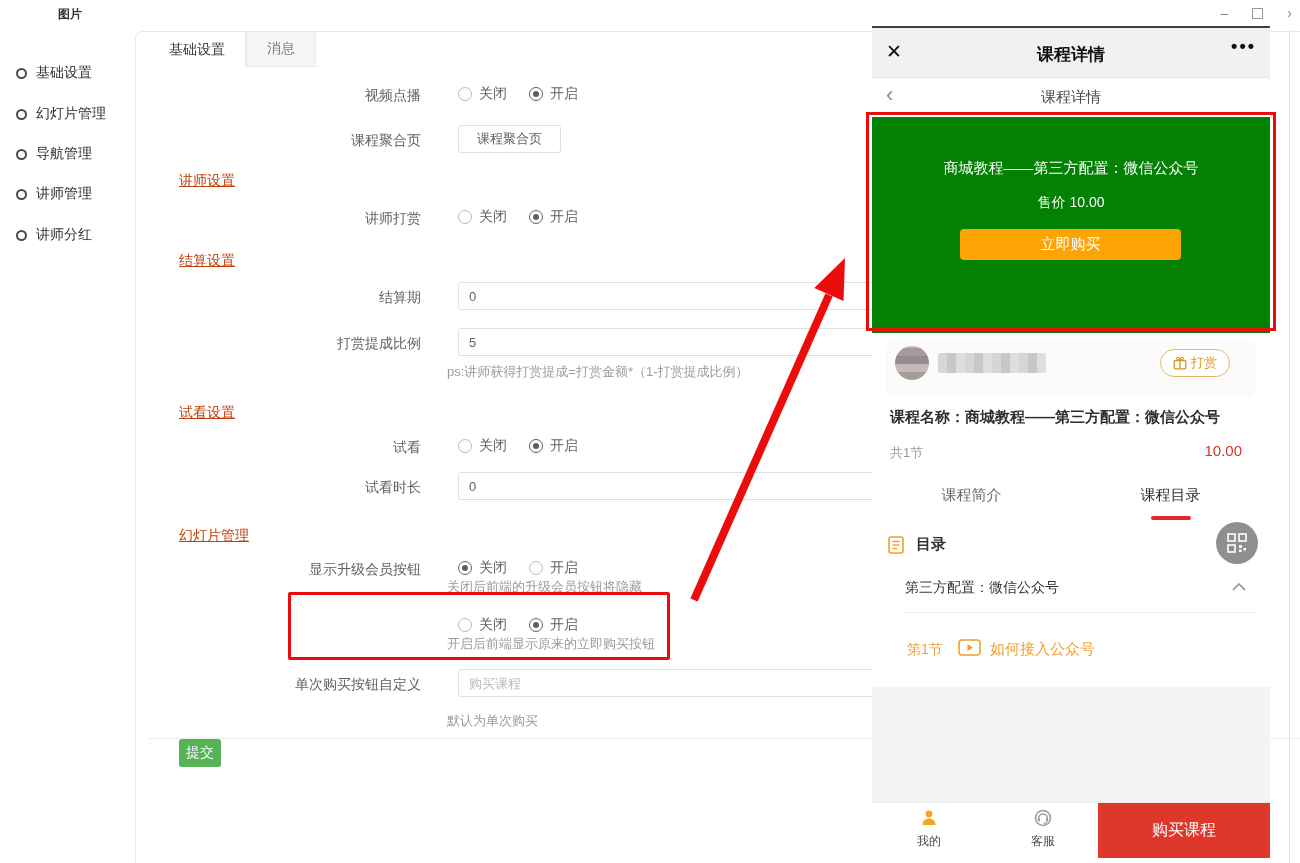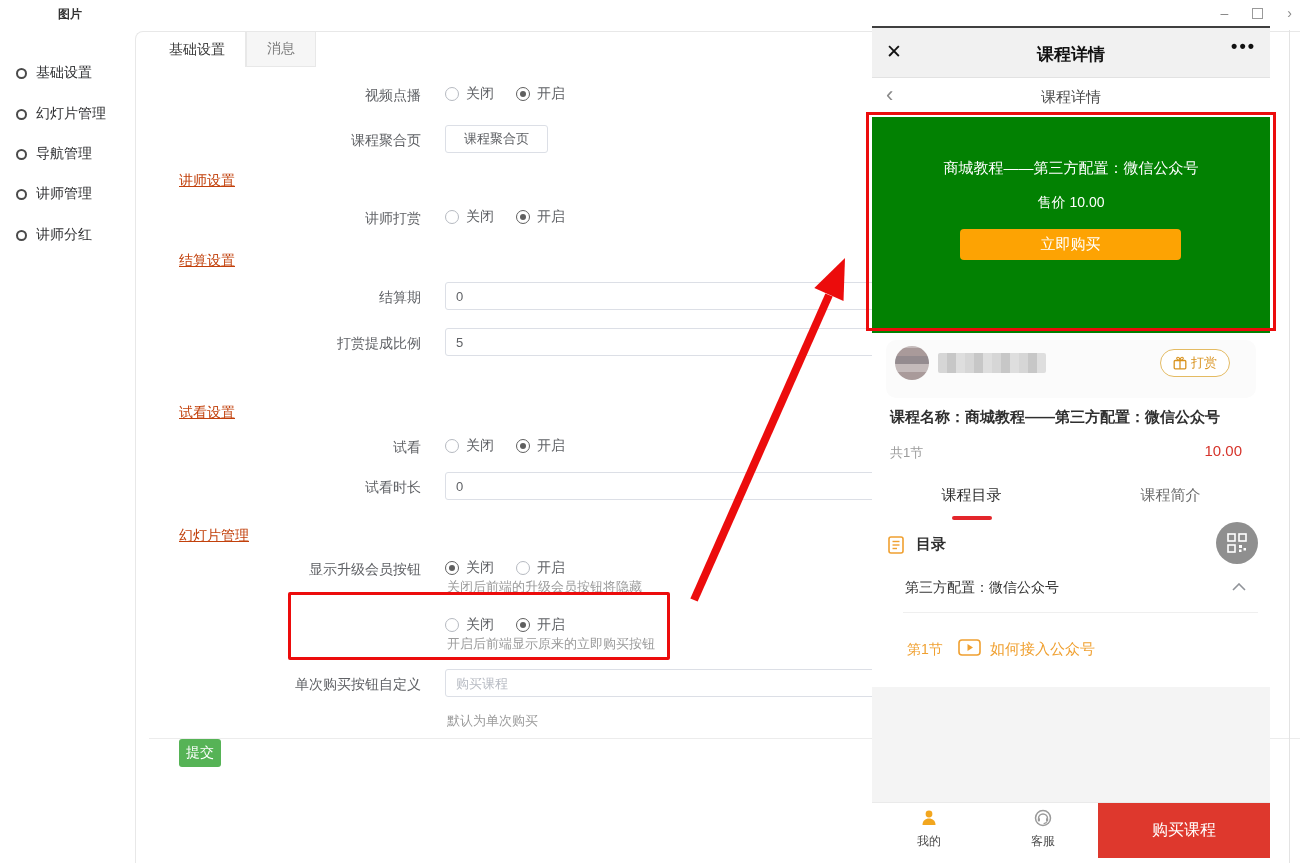--- a/index.html
+++ b/index.html
@@ -20,21 +20,21 @@
   .o-icon { width:11px; height:11px; border:2px solid #4a4a4a; border-radius:50%; flex:none; }
 
   
   .main-card { position:absolute; left:135px; top:31px; width:1165px; height:832px; background:#fff; border-left:1px solid #e8e8e8; border-top:1px solid #e8e8e8; border-top-left-radius:8px; z-index:1; }
   .tabs { position:absolute; left:13px; top:0; height:35px; display:flex; }
   .tab { height:35px; padding:0 20px; font-size:14px; display:flex; align-items:center; cursor:pointer; }
   .tab.active { background:#fff; color:#3a3a3a; border-right:1px solid #e8e8e8; }
   .tab.inactive { background:#f6f6f6; color:#7b7b7b; border:1px solid #e8e8e8; border-top:none; }
 
   .flabel { position:absolute; left:0; width:285px; text-align:right; font-size:14px; color:#606266; }
-  .fctrl { position:absolute; left:309px; display:flex; }
+  .fctrl { position:absolute; left:322px; display:flex; }
   .section-title { position:absolute; left:43px; font-size:14px; color:#c2410c;text-decoration:underline; }
   .fnote { position:absolute; left:311px; font-size:13px; color:#9b9b9b; white-space:nowrap; }
   .radio-opt { display:flex; align-items:center; gap:7px; margin-right:22px; cursor:pointer; }
   .radio { width:14px; height:14px; border-radius:50%; border:1px solid #b6bac1; position:relative; background:#fff; flex:none; }
   .radio.checked { border-color:#5f5f5f; }
   .radio.checked::after { content:""; position:absolute; left:3px; top:3px; width:6px; height:6px; border-radius:50%; background:#5f5f5f; }
   .radio-label { font-size:14px; color:#606266; }
 
   .text-input { width:600px; height:28px; border:1px solid #dcdfe6; border-radius:3px; padding:0 10px; font-size:13px; color:#606266; font-family:inherit; background:#fff; }
   .text-input::placeholder { color:#b8bcc4; }
@@ -180,20 +180,21 @@
 
     <div class="flabel" style="top:257px">结算期</div>
     <div class="fctrl" style="top:250px">
       <input class="text-input" value="0" style="">
     </div>
 
     <div class="flabel" style="top:303px">打赏提成比例</div>
     <div class="fctrl" style="top:296px">
       <input class="text-input" value="5" style="">
     </div>
+    <div class="fnote" style="top:331px">ps:讲师获得打赏提成=打赏金额*（1-打赏提成比例）</div>
 
     <div class="section-title" style="top:372px">试看设置</div>
 
     <div class="flabel" style="top:407px">试看</div>
     <div class="fctrl" style="top:405px">
       <span class="radio-opt">
           <span class="radio"></span>
           <span class="radio-label">关闭</span>
         </span>
       <span class="radio-opt">
@@ -273,22 +274,22 @@
         </svg>
         <span>打赏</span>
       </div>
     </div>
 
     <div class="p-course-name">课程名称：商城教程——第三方配置：微信公众号</div>
     <div class="p-count">共1节</div>
     <div class="p-price">10.00</div>
 
     <div class="p-tabs">
+      <div class="p-tab inactive">课程简介</div>
       <div class="p-tab active">课程目录</div>
-      <div class="p-tab inactive">课程简介</div>
     </div>
 
     <div class="p-catalog-head">
       <svg width="16" height="18" viewBox="0 0 16 18">
         <rect x="1" y="1" width="14" height="16" rx="2" fill="none" stroke="#f0a030" stroke-width="1.6"></rect>
         <line x1="4.5" y1="5.5" x2="11.5" y2="5.5" stroke="#f0a030" stroke-width="1.4"></line>
         <line x1="4.5" y1="9" x2="11.5" y2="9" stroke="#f0a030" stroke-width="1.4"></line>
         <line x1="4.5" y1="12.5" x2="9" y2="12.5" stroke="#f0a030" stroke-width="1.4"></line>
       </svg>
       <b>目录</b>

